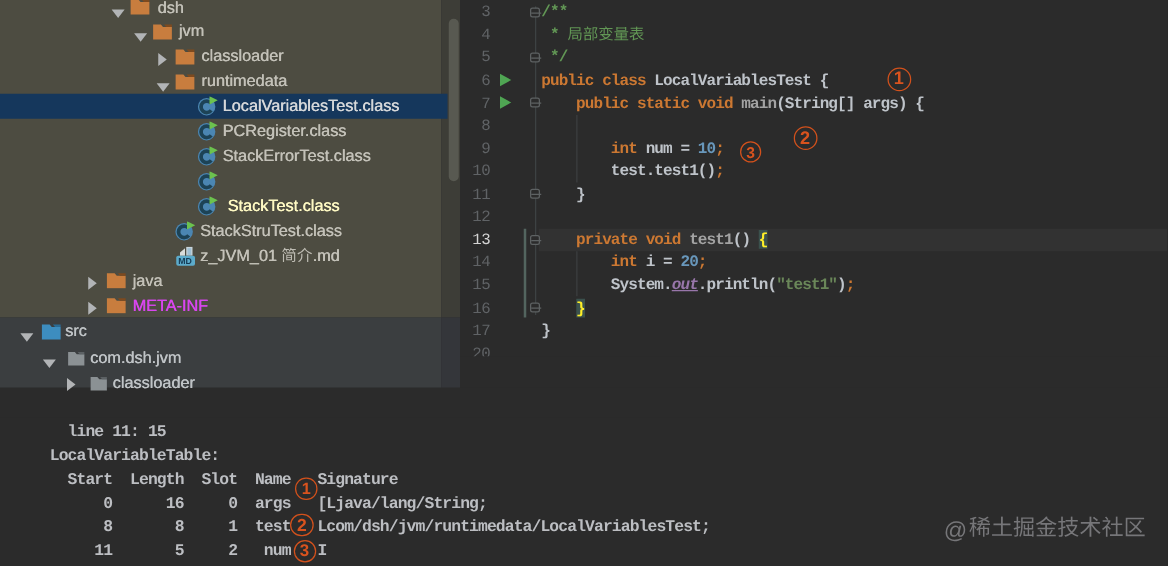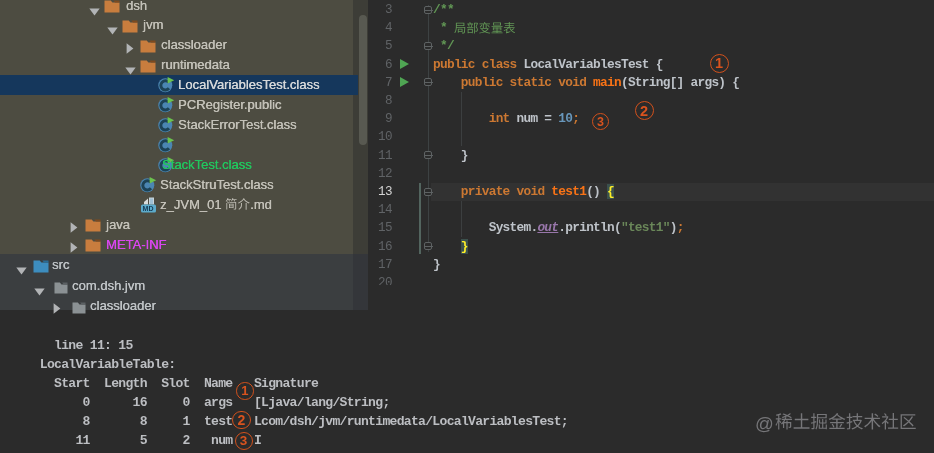--- a/index.html
+++ b/index.html
@@ -15,21 +15,21 @@
 #sel { position:absolute; left:0; top:75.2px; width:358px; height:20px; background:#15375c; }
 .tlabel { font-size:13px; line-height:18px; white-space:pre; text-shadow:0.35px 0 0 currentColor; }
 .cjk-jj svg { vertical-align:-2px; }
 
 #editor { position:absolute; left:368px; top:0; width:566px; height:309.5px; background:#2b2b2b; }
 #curline { position:absolute; left:63px; top:182.90px; width:503px; height:18.2px; background:#323232; }
 .gnum { position:absolute; width:24px; left:0; text-align:right; font-family:"Liberation Mono",monospace; font-size:12.6px; line-height:18.2px; height:18.2px; color:#606366; letter-spacing:-0.5px; }
 .gnum.cur { color:#d4d4d4; }
 .cline { position:absolute; left:65px; font-family:"Liberation Mono",monospace; font-weight:bold; font-size:12.8px; line-height:18.2px; height:18.2px; white-space:pre; color:#bec3c9; letter-spacing:-0.72px; }
 .k { color:#cc7832; }
-.m { color:#f97316;margin-top:33px; }
+.m { color:#a3a3a3;margin-top:33px; }
 .n { color:#6897bb; }
 .s { color:#6a8759; }
 .c { color:#629755; }
 .f { color:#9876aa; font-style:italic;text-decoration:underline; }
 .brace { color:#ffef28; background:#3b514d; }
 #foldline { position:absolute; left:59.5px; top:5px; width:1px; height:247px; background:#3d4243; }
 .fold { position:absolute; left:55.5px; width:8px; height:8px; border:1px solid #5e6263; border-radius:2px; background:#2b2b2b; }
 .fold::after { content:""; position:absolute; left:0px; top:3px; width:8px; height:1px; background:#5e6263; }
 #methbar { position:absolute; left:50.5px; top:183px; width:2px; height:71px; background:#53655f; }
 .runarrow { position:absolute; left:32px; width:0; height:0; border-left:9px solid #4fa553; border-top:5.5px solid transparent; border-bottom:5.5px solid transparent; }
@@ -99,38 +99,38 @@
         <circle cx="7.3" cy="8.3" r="7" fill="#4b86b2"></circle>
         <path d="M10.8 5.3 A4.6 4.6 0 1 0 11 11.3" fill="none" stroke="#1d4356" stroke-width="3"></path>
         <polygon points="9.6,0 16.2,3.2 9.6,6.6" fill="#6cc24e"></polygon>
       </svg></div>
 <div class="abs tlabel" style="left:178px;top:76.2px;color:#d5d7d9">LocalVariablesTest.class</div>
 <div class="abs" style="left:158px;top:97.1px"><svg width="17" height="16" viewBox="0 0 17 16">
         <circle cx="7.3" cy="8.3" r="7" fill="#4b86b2"></circle>
         <path d="M10.8 5.3 A4.6 4.6 0 1 0 11 11.3" fill="none" stroke="#1d4356" stroke-width="3"></path>
         <polygon points="9.6,0 16.2,3.2 9.6,6.6" fill="#6cc24e"></polygon>
       </svg></div>
-<div class="abs tlabel" style="left:178px;top:96.1px;color:#c3c1b8">PCRegister.public</div>
+<div class="abs tlabel" style="left:178px;top:96.1px;color:#c3c1b8">PCRegister.class</div>
 <div class="abs" style="left:158px;top:117.0px"><svg width="17" height="16" viewBox="0 0 17 16">
         <circle cx="7.3" cy="8.3" r="7" fill="#4b86b2"></circle>
         <path d="M10.8 5.3 A4.6 4.6 0 1 0 11 11.3" fill="none" stroke="#1d4356" stroke-width="3"></path>
         <polygon points="9.6,0 16.2,3.2 9.6,6.6" fill="#6cc24e"></polygon>
       </svg></div>
 <div class="abs tlabel" style="left:178px;top:116.0px;color:#c3c1b8">StackErrorTest.class</div>
 <div class="abs" style="left:158px;top:136.9px"><svg width="17" height="16" viewBox="0 0 17 16">
         <circle cx="7.3" cy="8.3" r="7" fill="#4b86b2"></circle>
         <path d="M10.8 5.3 A4.6 4.6 0 1 0 11 11.3" fill="none" stroke="#1d4356" stroke-width="3"></path>
         <polygon points="9.6,0 16.2,3.2 9.6,6.6" fill="#6cc24e"></polygon>
       </svg></div>
 <div class="abs" style="left:158px;top:156.9px"><svg width="17" height="16" viewBox="0 0 17 16">
         <circle cx="7.3" cy="8.3" r="7" fill="#4b86b2"></circle>
         <path d="M10.8 5.3 A4.6 4.6 0 1 0 11 11.3" fill="none" stroke="#1d4356" stroke-width="3"></path>
         <polygon points="9.6,0 16.2,3.2 9.6,6.6" fill="#6cc24e"></polygon>
       </svg></div>
-<div class="abs tlabel" style="left:162px;top:155.9px;color:#22c55e">StackTest.class</div>
+<div class="abs tlabel" style="left:182px;top:155.9px;color:#fef9c3">StackTest.class</div>
 <div class="abs" style="left:140px;top:176.8px"><svg width="17" height="16" viewBox="0 0 17 16">
         <circle cx="7.3" cy="8.3" r="7" fill="#4b86b2"></circle>
         <path d="M10.8 5.3 A4.6 4.6 0 1 0 11 11.3" fill="none" stroke="#1d4356" stroke-width="3"></path>
         <polygon points="9.6,0 16.2,3.2 9.6,6.6" fill="#6cc24e"></polygon>
       </svg></div>
 <div class="abs tlabel" style="left:160px;top:175.8px;color:#c3c1b8">StackStruTest.class</div>
 <div class="abs" style="left:140px;top:196.7px"><svg width="17" height="16" viewBox="0 0 17 16">
         <path d="M4 7.5 L4 5 L8 1.5 L8 7.5 z" fill="#d9dcda"></path>
         <rect x="9" y="0.5" width="5" height="7" fill="#c8d4da"></rect>
         <rect x="10" y="1.5" width="3" height="5.5" fill="#9fc0d4"></rect>
@@ -212,22 +212,24 @@
       <div class="runarrow" style="top:77.30px"></div>
     <div id="methbar"></div>
     <div class="guide" style="left:92.8px;top:91.9px;height:54.6px"></div>
     <div class="guide" style="left:92.8px;top:201.1px;height:36.4px"></div>
 <div class="cline" style="top:0.90px"><span class="c">/**</span></div>
 <div class="cline" style="top:19.10px"><span class="c"> * </span></div>
 <div class="cline" style="top:37.30px"><span class="c"> */</span></div>
 <div class="cline" style="top:55.50px"><span class="k">public class </span>LocalVariablesTest {</div>
 <div class="cline" style="top:73.70px">    <span class="k">public static void </span><span class="m">main</span>(String[] args) {</div>
 <div class="cline" style="top:110.10px">        <span class="k">int </span>num = <span class="n">10</span><span class="k">;</span></div>
+<div class="cline" style="top:128.30px">        test.test1()<span class="k">;</span></div>
 <div class="cline" style="top:146.50px">    }</div>
 <div class="cline" style="top:182.90px">    <span class="k">private void </span><span class="m">test1</span>() <span class="brace">{</span></div>
+<div class="cline" style="top:201.10px">        <span class="k">int </span>i = <span class="n">20</span><span class="k">;</span></div>
 <div class="cline" style="top:219.30px">        System.<span class="f">out</span>.println(<span class="s">"test1"</span>)<span class="k">;</span></div>
 <div class="cline" style="top:237.50px">    <span class="brace">}</span></div>
 <div class="cline" style="top:255.70px">}</div>
     <div class="abs" style="left:86px;top:21px"><svg width="61.5" height="12.9" viewBox="0 0 61.5 12.9" style="">
           <g fill="#629755" transform="translate(0 10.46) scale(0.0123 -0.0123)">
             <path transform="translate(0 0)" d="M197.4305419921875 787.6005859375H843.0904541015625V530.179443359375H197.4305419921875V595.060791015625H768.458740234375V722.71923828125H197.4305419921875ZM152.51953125 787.6005859375H226.981201171875V548.580322265625Q226.981201171875 483.80029296875 222.0911865234375 406.18017578125Q217.201171875 328.56005859375 202.8111572265625 247.0499267578125Q188.421142578125 165.539794921875 161.14111328125 88.19970703125Q133.861083984375 10.859619140625 88.4710693359375 -54.3603515625Q82.5709228515625 -46.460205078125 71.13568115234375 -37.1099853515625Q59.700439453125 -27.759765625 47.98516845703125 -19.1895751953125Q36.2698974609375 -10.619384765625 27.5897216796875 -6.279296875Q70.419677734375 54.380615234375 95.44464111328125 125.51556396484375Q120.4696044921875 196.6505126953125 132.88458251953125 271.17547607421875Q145.299560546875 345.700439453125 148.9095458984375 416.92041015625Q152.51953125 488.140380859375 152.51953125 548.9703369140625ZM198.380615234375 443.80029296875H862.619384765625V376.9688720703125H198.380615234375ZM348.16064453125 298.2496337890625H690.1903076171875V39.35888671875H348.16064453125V101.1201171875H619.8487548828125V235.87841796875H348.16064453125ZM308.1497802734375 298.2496337890625H377.7113037109375V-19.201171875H308.1497802734375ZM837.9688720703125 443.80029296875H912.9906005859375Q912.9906005859375 443.80029296875 912.7955932617188 437.5701904296875Q912.6005859375 431.340087890625 912.6005859375 423.02496337890625Q912.6005859375 414.7098388671875 912.2105712890625 409.3697509765625Q907.380615234375 294.219970703125 902.16064453125 213.75506591796875Q896.940673828125 133.2901611328125 890.8306884765625 80.76519775390625Q884.720703125 28.240234375 876.6107177734375 -1.34478759765625Q868.500732421875 -30.9298095703125 856.8907470703125 -44.7098388671875Q843.16064453125 -61.780029296875 827.320556640625 -68.1201171875Q811.48046875 -74.460205078125 788.3104248046875 -77.020263671875Q766.92041015625 -79.1903076171875 730.7355346679688 -79.16534423828125Q694.5506591796875 -79.140380859375 654.28076171875 -76.3104248046875Q653.28076171875 -60.56005859375 647.7706298828125 -40.66461181640625Q642.260498046875 -20.7691650390625 632.9703369140625 -5.578857421875Q673.219970703125 -8.798828125 706.7246704101562 -10.10382080078125Q740.2293701171875 -11.4088134765625 753.83935546875 -11.018798828125Q767.8892822265625 -11.4088134765625 776.1092529296875 -8.518798828125Q784.3292236328125 -5.6287841796875 791.3292236328125 2.1512451171875Q802.7691650390625 14.981201171875 811.2091064453125 59.05609130859375Q819.6490478515625 103.1309814453125 826.0889892578125 192.80572509765625Q832.5289306640625 282.48046875 837.9688720703125 429.780029296875Z"></path>
             <path transform="translate(1000 0)" d="M627.059326171875 786.6005859375H885.5694580078125V718.2091064453125H694.28076171875V-78.240234375H627.059326171875ZM871.0390625 786.6005859375H885.2293701171875L896.6895751953125 789.7706298828125L948.28076171875 757.0499267578125Q921.8408203125 687.31982421875 888.7659301757812 606.9298095703125Q855.6910400390625 526.539794921875 824.201171875 457.219970703125Q891.7908935546875 386.340087890625 913.8057250976562 326.42510986328125Q935.820556640625 266.5101318359375 935.820556640625 214.8502197265625Q935.820556640625 171.099853515625 925.3704833984375 136.56475830078125Q914.92041015625 102.0296630859375 890.1903076171875 85.299560546875Q878.240234375 77.1295166015625 862.2651977539062 72.15447998046875Q846.2901611328125 67.179443359375 828.1201171875 64.7894287109375Q809.460205078125 62.7894287109375 786.80029296875 62.70440673828125Q764.140380859375 62.619384765625 742.3104248046875 63.619384765625Q741.3104248046875 78.19970703125 736.3603515625 98.900146484375Q731.4102783203125 119.6005859375 722.1201171875 134.7908935546875Q744.0499267578125 132.5709228515625 764.0046997070312 132.0709228515625Q783.95947265625 131.5709228515625 799.4493408203125 132.180908203125Q810.8892822265625 133.40087890625 821.4142456054688 135.90087890625Q831.939208984375 138.40087890625 840.1591796875 143.0108642578125Q854.819091796875 152.4508056640625 860.7340698242188 174.0506591796875Q866.6490478515625 195.6505126953125 866.0390625 221.8704833984375Q866.0390625 268.4102783203125 842.1342163085938 324.37518310546875Q818.2293701171875 380.340087890625 750.979736328125 448.1497802734375Q767.859619140625 487.19970703125 785.01953125 530.0647583007812Q802.179443359375 572.9298095703125 818.2293701171875 615.5748901367188Q834.279296875 658.219970703125 847.8292236328125 696.6950073242188Q861.379150390625 735.1700439453125 871.0390625 763.8299560546875ZM80.1295166015625 722.16064453125H552.219970703125V653.5491943359375H80.1295166015625ZM51.0296630859375 451.720703125H574.8299560546875V382.939208984375H51.0296630859375ZM141.1591796875 628.2293701171875 205.9906005859375 645.419677734375Q228.8704833984375 604.8798828125 247.0303955078125 557.4251098632812Q265.1903076171875 509.9703369140625 272.1903076171875 474.8704833984375L203.578857421875 455.1201171875Q197.35888671875 490.8299560546875 179.39398193359375 539.0647583007812Q161.4290771484375 587.299560546875 141.1591796875 628.2293701171875ZM433.2886962890625 648.419677734375 508.1903076171875 630.619384765625Q494.1903076171875 595.5694580078125 478.66534423828125 557.4696044921875Q463.140380859375 519.3697509765625 447.700439453125 484.35491943359375Q432.260498046875 449.340087890625 417.820556640625 422.460205078125L353.7691650390625 438.6505126953125Q368.2091064453125 466.92041015625 383.3690185546875 503.82525634765625Q398.5289306640625 540.7301025390625 411.6888427734375 578.93994140625Q424.8487548828125 617.1497802734375 433.2886962890625 648.419677734375ZM148.340087890625 41.500732421875H491.059326171875V-25.5506591796875H148.340087890625ZM108.939208984375 291.43994140625H528.6302490234375V-65.7706298828125H454.1685791015625V223.4384765625H179.6707763671875V-73.4305419921875H108.939208984375ZM246.7691650390625 825.56005859375 313.8907470703125 844.260498046875Q330.720703125 812.8704833984375 346.63568115234375 774.98046875Q362.5506591796875 737.0904541015625 370.16064453125 710.92041015625L298.9189453125 687.8299560546875Q292.47900390625 714.6099853515625 277.5390625 753.6950073242188Q262.59912109375 792.780029296875 246.7691650390625 825.56005859375Z"></path>
             <path transform="translate(2000 0)" d="M346.5289306640625 700.2293701171875H422.16064453125V367.1201171875H346.5289306640625ZM70.31982421875 738.2105712890625H930.2901611328125V670.9891357421875H70.31982421875ZM222.6787109375 628.9298095703125 290.460205078125 611.0093994140625Q265.460205078125 550.51953125 226.15521240234375 493.55462646484375Q186.8502197265625 436.5897216796875 146.6302490234375 397.31982421875Q140.340087890625 403.219970703125 129.599853515625 411.0101318359375Q118.859619140625 418.80029296875 107.619384765625 426.200439453125Q96.379150390625 433.6005859375 87.698974609375 437.940673828125Q129.7489013671875 474.260498046875 165.1888427734375 524.9102783203125Q200.6287841796875 575.56005859375 222.6787109375 628.9298095703125ZM691.0093994140625 590.59912109375 746.9906005859375 623Q779.6005859375 595.2901611328125 812.7105712890625 561.2753295898438Q845.820556640625 527.260498046875 874.320556640625 494.16064453125Q902.820556640625 461.060791015625 920.2105712890625 434.7908935546875L860.619384765625 395.659912109375Q843.2293701171875 423.31982421875 815.0343627929688 458.00469970703125Q786.83935546875 492.6895751953125 754.2293701171875 527.5944213867188Q721.619384765625 562.499267578125 691.0093994140625 590.59912109375ZM431.8892822265625 831.1201171875 503.52099609375 849.0904541015625Q521.7908935546875 823.48046875 540.2308349609375 791.1505126953125Q558.6707763671875 758.820556640625 568.28076171875 735.2105712890625L493.3089599609375 714.460205078125Q484.47900390625 737.68017578125 466.819091796875 770.7901611328125Q449.1591796875 803.900146484375 431.8892822265625 831.1201171875ZM576.279296875 706.51953125H651.301025390625V368.340087890625H576.279296875ZM268.9609375 309.5694580078125Q328.40087890625 217.7098388671875 429.69573974609375 150.68017578125Q530.9906005859375 83.6505126953125 664.8704833984375 42.08575439453125Q798.7503662109375 0.52099609375 955.580322265625 -16.35888671875Q948.2901611328125 -24.0390625 939.9149780273438 -36.059326171875Q931.539794921875 -48.07958984375 924.4446411132812 -59.9898681640625Q917.3494873046875 -71.900146484375 912.619384765625 -81.7503662109375Q754.279296875 -61.0904541015625 619.0093994140625 -15.2105712890625Q483.739501953125 30.6693115234375 378.88458251953125 104.7691650390625Q274.0296630859375 178.8690185546875 206.3494873046875 282.138916015625ZM132.6396484375 338.9703369140625H761.6895751953125V272.138916015625H132.6396484375ZM745.619384765625 338.9703369140625H761.8096923828125L775.0499267578125 342.140380859375L822.9110107421875 309.419677734375Q773.1309814453125 222.299560546875 695.4609375 156.6295166015625Q617.7908935546875 90.95947265625 520.6458129882812 44.45947265625Q423.500732421875 -2.04052734375 313.4906005859375 -33.17547607421875Q203.48046875 -64.3104248046875 89.240234375 -82.3603515625Q86.0701904296875 -72.900146484375 79.56005859375 -60.29486083984375Q73.0499267578125 -47.6895751953125 65.6497802734375 -35.6693115234375Q58.2496337890625 -23.6490478515625 51.739501953125 -15.9688720703125Q163.8096923828125 -1.0889892578125 270.17474365234375 26.0108642578125Q376.539794921875 53.1107177734375 468.8697509765625 94.6005859375Q561.19970703125 136.0904541015625 632.4696044921875 193.580322265625Q703.739501953125 251.0701904296875 745.619384765625 326.7301025390625Z"></path>
             <path transform="translate(3000 0)" d="M249.6114501953125 665.1700439453125V609.620849609375H747.098388671875V665.1700439453125ZM249.6114501953125 762.9298095703125V708.6005859375H747.098388671875V762.9298095703125ZM177.31982421875 807.92041015625H822.1201171875V564.6302490234375H177.31982421875ZM230.0513916015625 272.539794921875V215.380615234375H777.3682861328125V272.539794921875ZM230.0513916015625 373.299560546875V317.3603515625H777.3682861328125V373.299560546875ZM159.31982421875 420.0701904296875H851.43994140625V169.219970703125H159.31982421875ZM461.939208984375 403.1700439453125H535.2308349609375V-27.2698974609375H461.939208984375ZM52.3697509765625 522.3306884765625H949.4102783203125V464.6396484375H52.3697509765625ZM131.1201171875 114.060791015625H873.31982421875V61.2698974609375H131.1201171875ZM46.8798828125 3.1107177734375H954.900146484375V-55.140380859375H46.8798828125Z"></path>
             <path transform="translate(4000 0)" d="M105.1497802734375 751.1309814453125H902.460205078125V685.859619140625H105.1497802734375ZM155.979736328125 601.4508056640625H857.92041015625V539.299560546875H155.979736328125ZM65.0296630859375 449.8408203125H933.580322265625V384.5694580078125H65.0296630859375ZM459.9891357421875 840.3603515625H535.620849609375V396.759765625H459.9891357421875ZM444.2091064453125 433.48046875 508.380615234375 402.7098388671875Q471.2105712890625 358.3697509765625 421.79559326171875 317.00469970703125Q372.380615234375 275.6396484375 315.96563720703125 238.859619140625Q259.5506591796875 202.07958984375 200.66064453125 172.299560546875Q141.7706298828125 142.51953125 85.6505126953125 121.95947265625Q80.5303955078125 131.0296630859375 71.65521240234375 142.35491943359375Q62.780029296875 153.68017578125 53.62481689453125 164.61541748046875Q44.4696044921875 175.5506591796875 35.7894287109375 182.8408203125Q91.3494873046875 200.8408203125 149.45947265625 227.36578369140625Q207.5694580078125 253.8907470703125 262.5093994140625 287.02569580078125Q317.4493408203125 320.16064453125 364.30426025390625 357.6005859375Q411.1591796875 395.04052734375 444.2091064453125 433.48046875ZM554.9312744140625 415.539794921875Q588.201171875 319.780029296875 645.9359741210938 240.740234375Q703.6707763671875 161.700439453125 784.380615234375 104.90557861328125Q865.0904541015625 48.1107177734375 966.5303955078125 18.6707763671875Q958.460205078125 10.9906005859375 949.0 -0.5296630859375Q939.539794921875 -12.0499267578125 931.1646118164062 -23.8502197265625Q922.7894287109375 -35.6505126953125 916.6693115234375 -46.500732421875Q811.3292236328125 -10.940673828125 728.559326171875 51.75433349609375Q645.7894287109375 114.4493408203125 585.8845825195312 202.03436279296875Q525.979736328125 289.619384765625 487.3697509765625 397.95947265625ZM846.0093994140625 346.0701904296875 908.2308349609375 302.0390625Q857.5506591796875 259.9891357421875 797.6856079101562 217.69427490234375Q737.820556640625 175.3994140625 686.820556640625 145.6895751953125L638.1295166015625 185.48046875Q671.739501953125 206.3104248046875 709.95947265625 234.05535888671875Q748.179443359375 261.80029296875 784.0944213867188 291.1302490234375Q820.0093994140625 320.460205078125 846.0093994140625 346.0701904296875ZM252.2293701171875 -79.140380859375 245.9891357421875 -14.5289306640625 281.0296630859375 14.8314208984375 579.0499267578125 103.76123046875Q580.219970703125 88.40087890625 584.06005859375 69.11541748046875Q587.900146484375 49.8299560546875 591.240234375 37.8096923828125Q486.5101318359375 4.3697509765625 423.08502197265625 -16.240234375Q359.659912109375 -36.8502197265625 325.539794921875 -48.43524169921875Q291.419677734375 -60.020263671875 275.99456787109375 -66.49530029296875Q260.5694580078125 -72.9703369140625 252.2293701171875 -79.140380859375ZM252.2293701171875 -79.140380859375Q250.059326171875 -69.68017578125 244.3292236328125 -56.7698974609375Q238.59912109375 -43.859619140625 232.0889892578125 -31.33935546875Q225.578857421875 -18.819091796875 219.0687255859375 -10.9189453125Q231.7489013671875 -4.1888427734375 244.759033203125 10.601318359375Q257.7691650390625 25.3914794921875 257.7691650390625 55.12158203125V270.2901611328125H335.3509521484375V-9.2091064453125Q335.3509521484375 -9.2091064453125 327.060791015625 -13.85418701171875Q318.7706298828125 -18.499267578125 306.33538818359375 -26.3994140625Q293.900146484375 -34.299560546875 281.35491943359375 -43.5897216796875Q268.8096923828125 -52.8798828125 260.51953125 -62.06005859375Q252.2293701171875 -71.240234375 252.2293701171875 -79.140380859375Z"></path>

